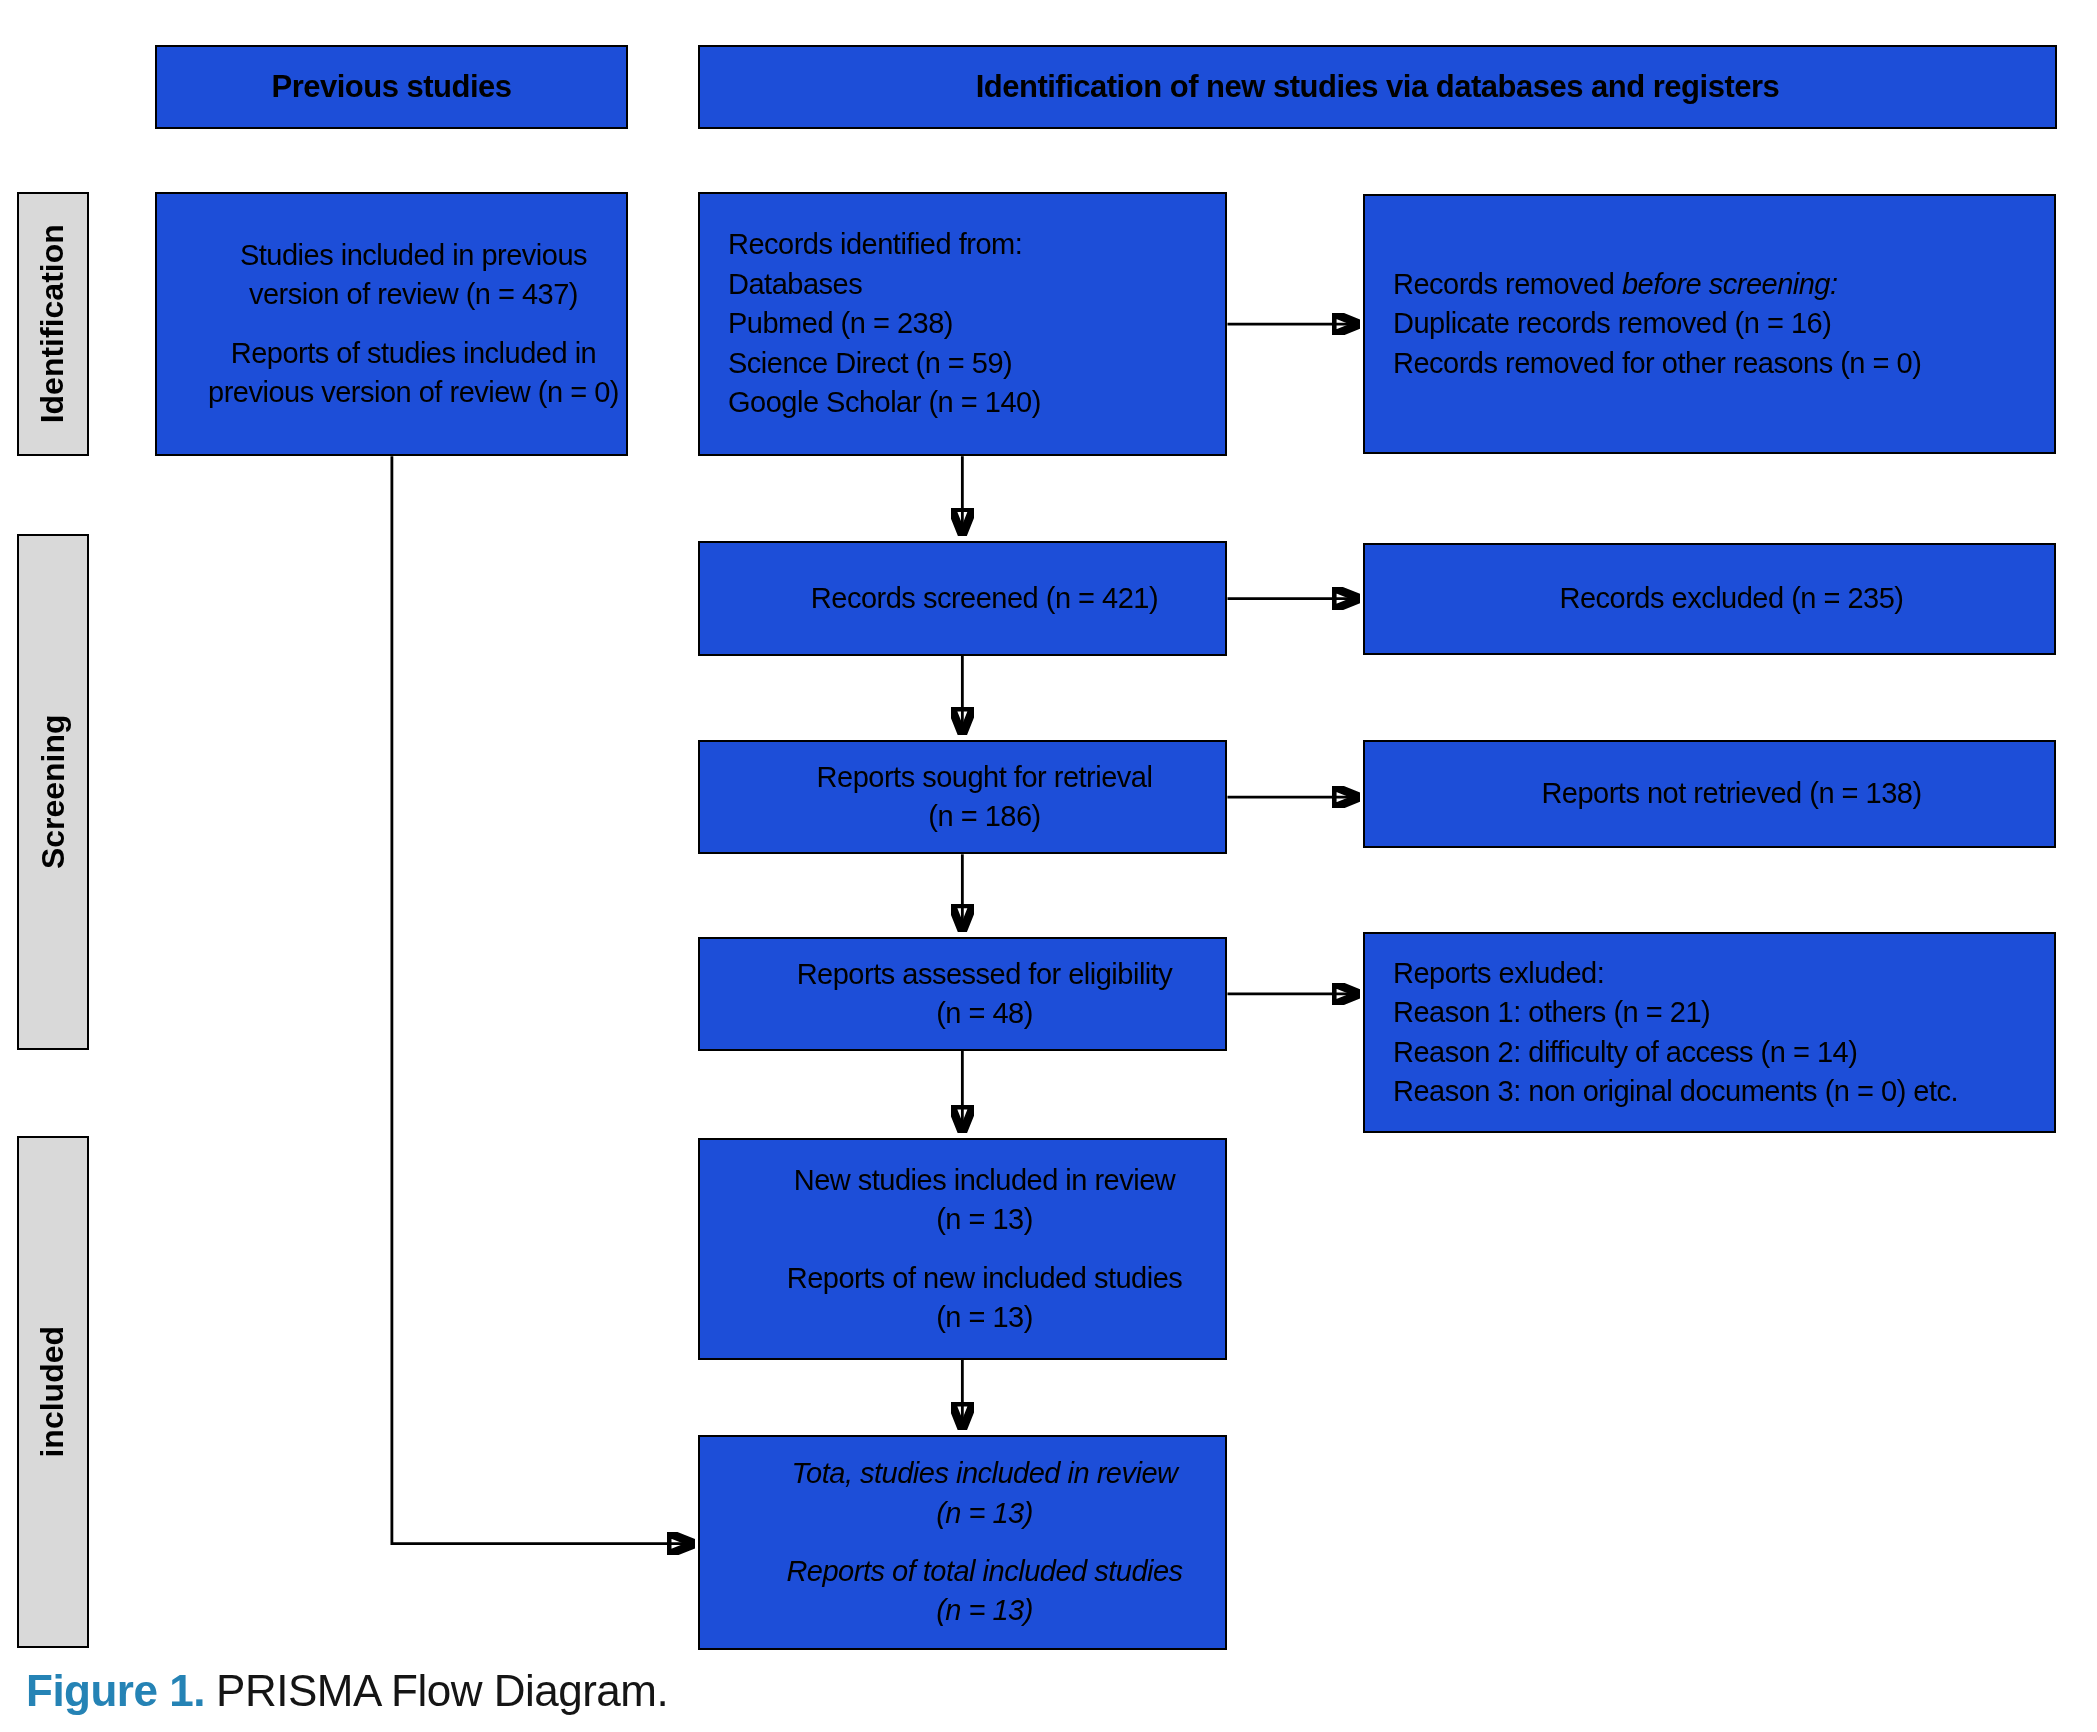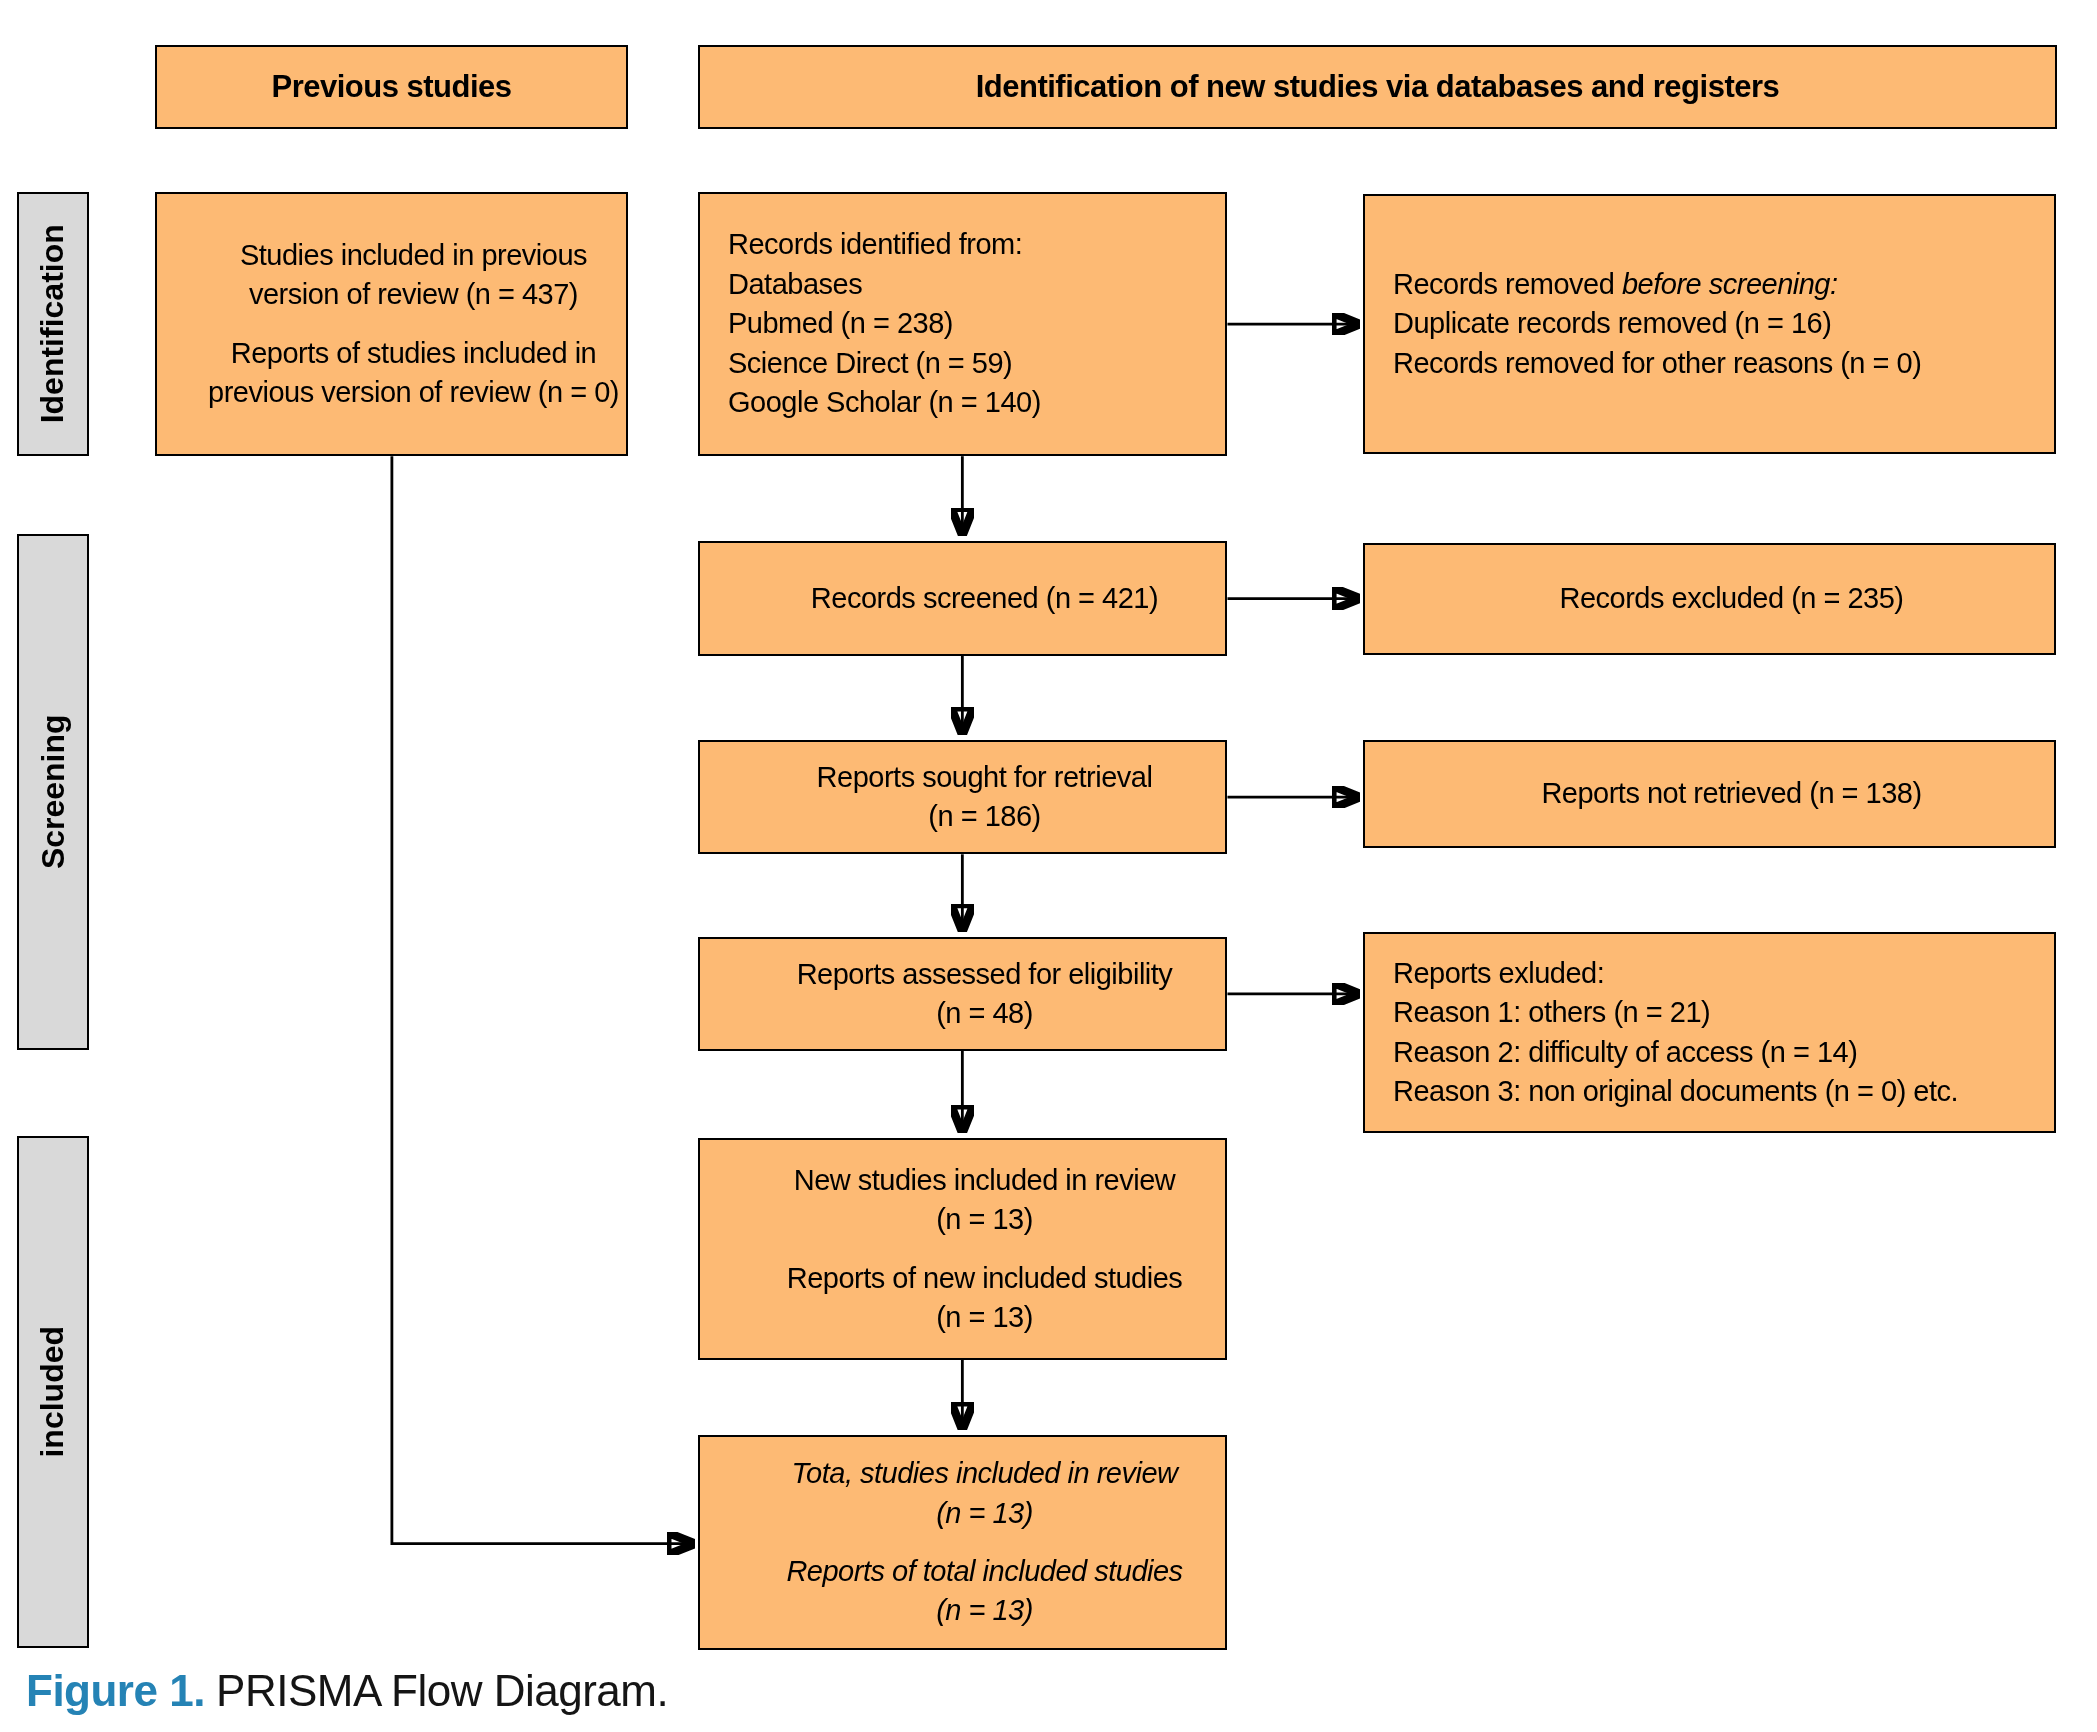--- a/index.html
+++ b/index.html
@@ -17,21 +17,21 @@
     width: 2098px; height: 1732px;
   }
   svg.arrows line, svg.arrows path {
     stroke: #000000;
     stroke-width: 3;
     fill: none;
   }
   .box {
     position: absolute;
     border: 2.8px solid #000000;
-    background: #fdba74;
+    background: #1d4ed8;
     box-sizing: border-box;
     font-size: 29px;
     letter-spacing: -0.5px;
     line-height: 1.36;
   }
   .header {
     display: flex;
     align-items: center;
     justify-content: center;
     font-weight: bold;

